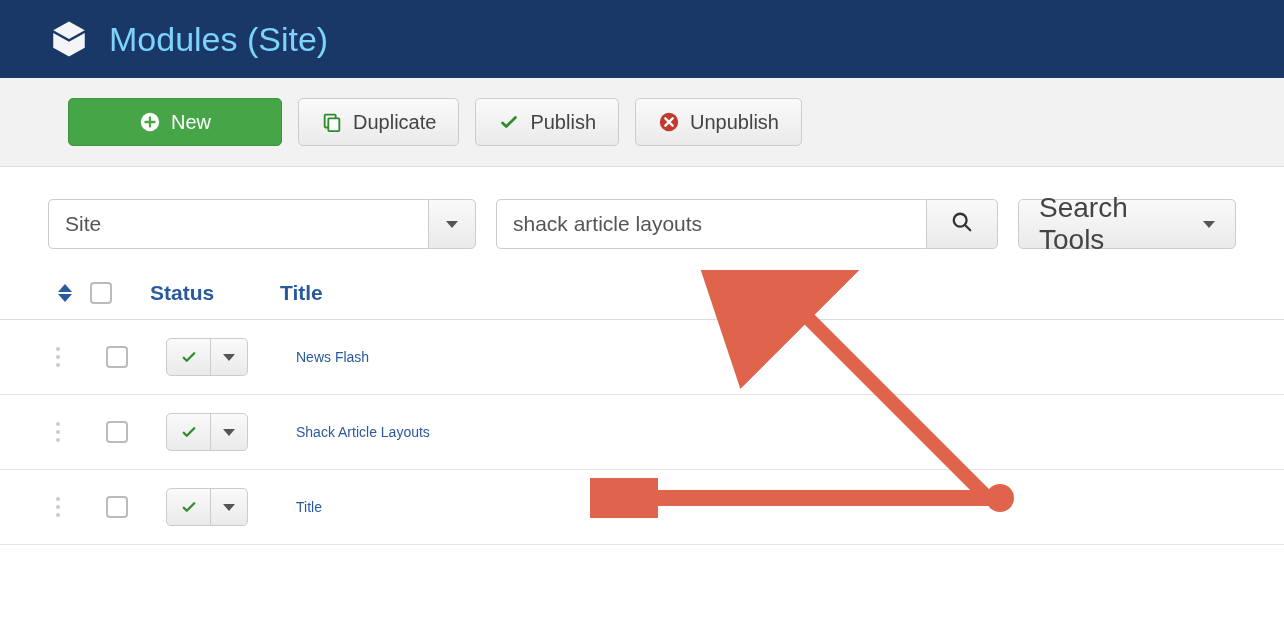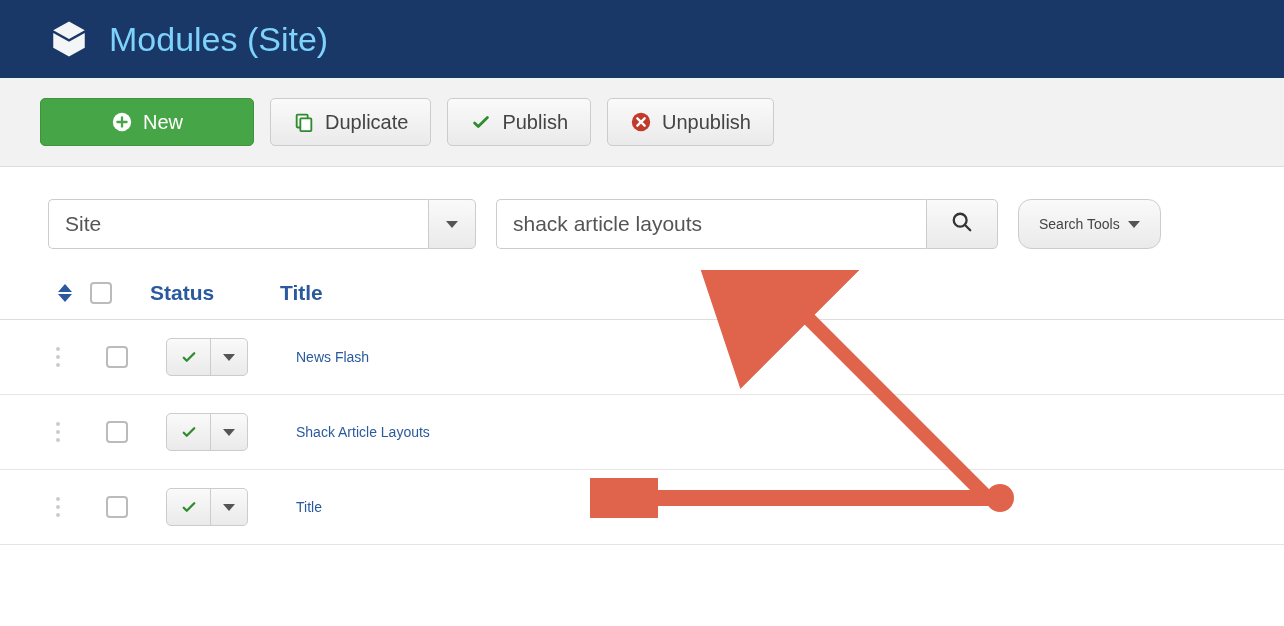--- a/index.html
+++ b/index.html
@@ -2,35 +2,35 @@
 <html><head>
 <meta charset="utf-8">
 <style>
 * { box-sizing: border-box; margin: 0; padding: 0; }
 body { font-family: -apple-system, BlinkMacSystemFont, "Segoe UI", Helvetica, Arial, sans-serif; background: #fff; color: #333; }
 
 .header-bar { background: #1a3867; color: #7dd3fc; padding: 18px 48px; display: flex; align-items: center; gap: 19px; }
 .header-icon { width: 42px; height: 42px; }
 .header-title { font-size: 34px; font-weight: 400; }
 
-.toolbar { background: #f2f2f2; border-bottom: 1px solid #ddd; padding: 20px 40px; display: flex; gap: 16px; }
+.toolbar { background: #f2f2f2; border-bottom: 1px solid #ddd; padding: 20px 68px; display: flex; gap: 16px; }
 .btn { display: inline-flex; align-items: center; gap: 10px; height: 48px; padding: 0 22px; font-size: 20px; border-radius: 5px; border: 1px solid #ccc; background: linear-gradient(#fafafa,#eaeaea); cursor: pointer; color: #444; }
 .btn-new { background: #46a546; color: #fff; border: 1px solid #3d943d; font-weight: 500; padding: 0 70px; }
 .btn-new .icon { color: #fff; }
 .btn .icon { display: inline-flex; align-items: center; justify-content: center; }
 .btn .icon svg { width: 22px; height: 22px; }
 
 .filters { padding: 32px 48px 18px; display: flex; gap: 20px; }
 .select-wrap { display: flex; }
 .select-main { width: 380px; height: 50px; border: 1px solid #ccc; border-right: none; border-radius: 5px 0 0 5px; display: flex; align-items: center; padding: 0 16px; font-size: 21px; color: #555; background: #fff; }
 .select-caret { width: 48px; height: 50px; border: 1px solid #ccc; border-radius: 0 5px 5px 0; background: linear-gradient(#fafafa,#eaeaea); display: flex; align-items: center; justify-content: center; cursor: pointer; }
 .search-wrap { display: flex; }
 .search-input { width: 430px; height: 50px; border: 1px solid #ccc; border-right: none; border-radius: 5px 0 0 5px; padding: 0 16px; font-size: 21px; color: #555; outline: none; }
 .search-btn { width: 72px; height: 50px; border: 1px solid #ccc; border-radius: 0 5px 5px 0; background: linear-gradient(#fafafa,#eaeaea); display: flex; align-items: center; justify-content: center; cursor: pointer; }
-.search-tools-btn { height: 50px; border: 1px solid #ccc; border-radius: 13px; background: linear-gradient(#fafafa,#eaeaea); display: flex; align-items: center; padding: 0 20px; font-size: 14px; color: #444; cursor: pointer; gap: 8px; }
+.search-tools-btn { height: 50px; border: 1px solid #ccc; border-radius: 5px; background: linear-gradient(#fafafa,#eaeaea); display: flex; align-items: center; padding: 0 20px; font-size: 28px; color: #444; cursor: pointer; gap: 8px; }
 
 .table { width: 100%; }
 .thead { display: flex; align-items: center; padding: 14px 40px; border-bottom: 1px solid #ddd; font-size: 21px; font-weight: 700; color: #2a5a9e; }
 .col-sort { width: 50px; color: #2a5a9e; }
 .col-check { width: 60px; }
 .col-status { width: 130px; }
 .col-title { flex: 1; }
 
 .row { display: flex; align-items: center; padding: 18px 56px; border-bottom: 1px solid #e5e5e5; font-size: 14px; }
 .drag-handle { width: 50px; color: #ccc; display: flex; align-items: center; cursor: grab; }

